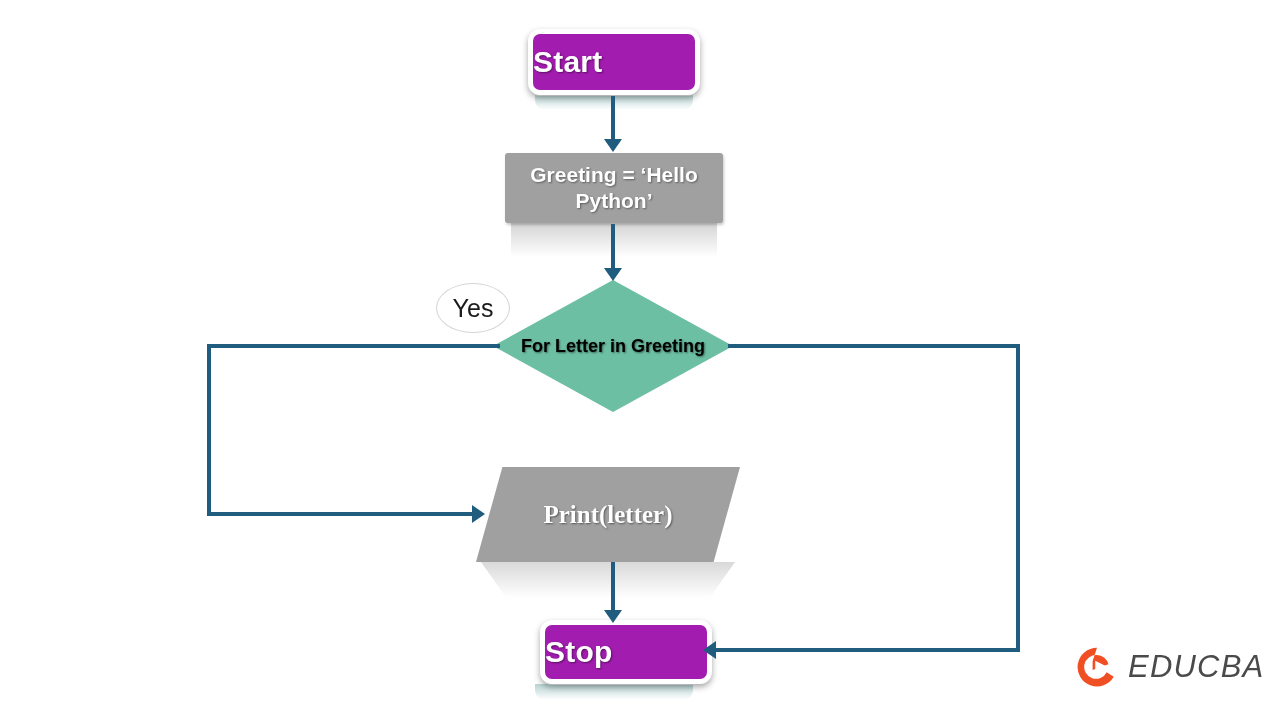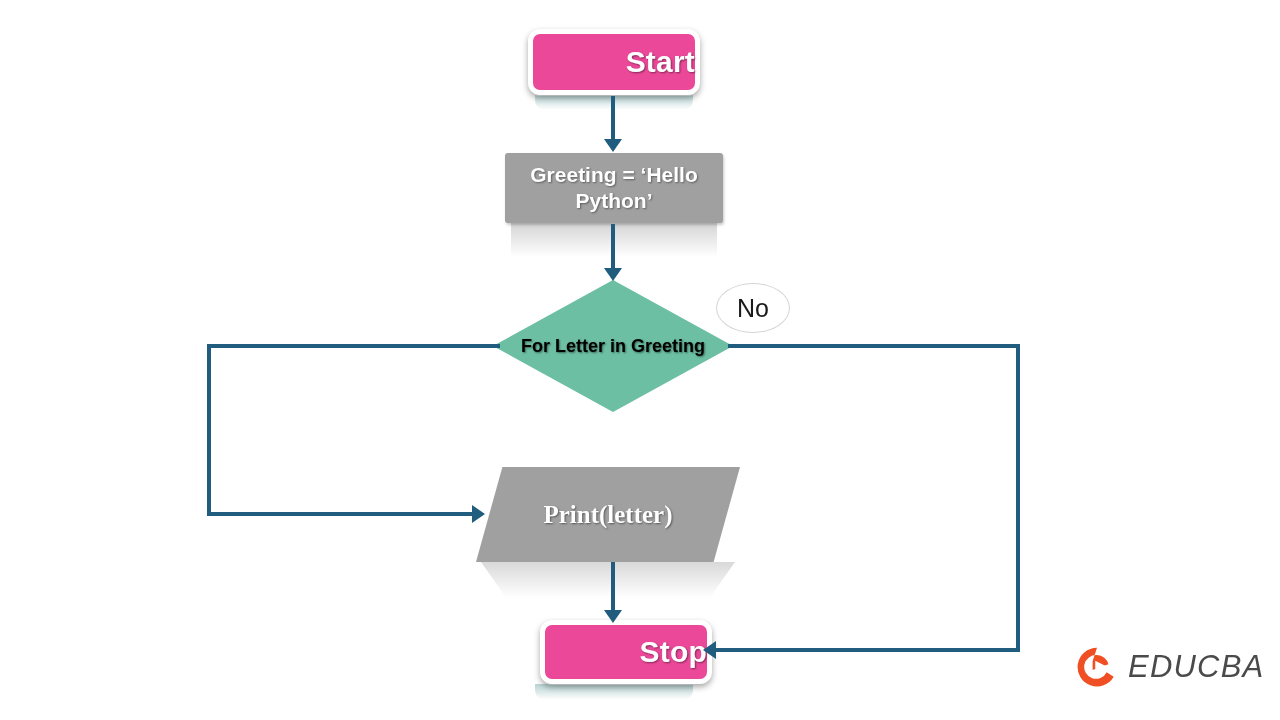--- a/index.html
+++ b/index.html
@@ -12,27 +12,27 @@
     width: 1280px;
     height: 720px;
     background: #ffffff;
     overflow: hidden;
     font-family: "Liberation Sans", sans-serif;
   }
 
   
   .terminator {
     position: absolute;
-    background: #ec4899;
+    background: #a21caf;
     border: 5px solid #ffffff;
     border-radius: 12px;
     box-sizing: border-box;
     display: flex;
     align-items: center;
-    justify-content: flex-end;
+    justify-content: flex-start;
     box-shadow: 0 3px 6px rgba(0,0,0,0.35), 0 0 0 1px rgba(255,255,255,0.9);
   }
   .terminator span {
     color: #ffffff;
     font-size: 30px;
     font-weight: bold;
     letter-spacing: 0.2px;
     text-shadow: 1px 1px 2px rgba(0,0,0,0.45);
   }
 
@@ -206,22 +206,22 @@
   </div>
 
   <div class="conn conn-v" style="left:611px; top:224px; height:45px;"></div>
   <div class="arrowhead arrow-down" style="left:604px; top:268px;"></div>
 
   <div class="diamond" style="left:493px; top:280px; width:240px; height:132px;">
     <div class="shape"></div>
     <span>For Letter in Greeting</span>
   </div>
 
-  <div class="branch-label" style="left:716px; top:283px; width:72px; height:48px;">
-    <span>No</span>
+  <div class="branch-label" style="left:436px; top:283px; width:72px; height:48px;">
+    <span>Yes</span>
   </div>
 
   <div class="conn conn-h" style="left:207px; top:344px; width:293px;"></div>
   <div class="conn conn-v" style="left:207px; top:344px; height:172px;"></div>
   <div class="conn conn-h" style="left:207px; top:512px; width:267px;"></div>
   <div class="arrowhead arrow-right" style="left:472px; top:505px;"></div>
 
   <div class="conn conn-h" style="left:728px; top:344px; width:292px;"></div>
   <div class="conn conn-v" style="left:1016px; top:344px; height:306px;"></div>
   <div class="conn conn-h" style="left:716px; top:648px; width:304px;"></div>

